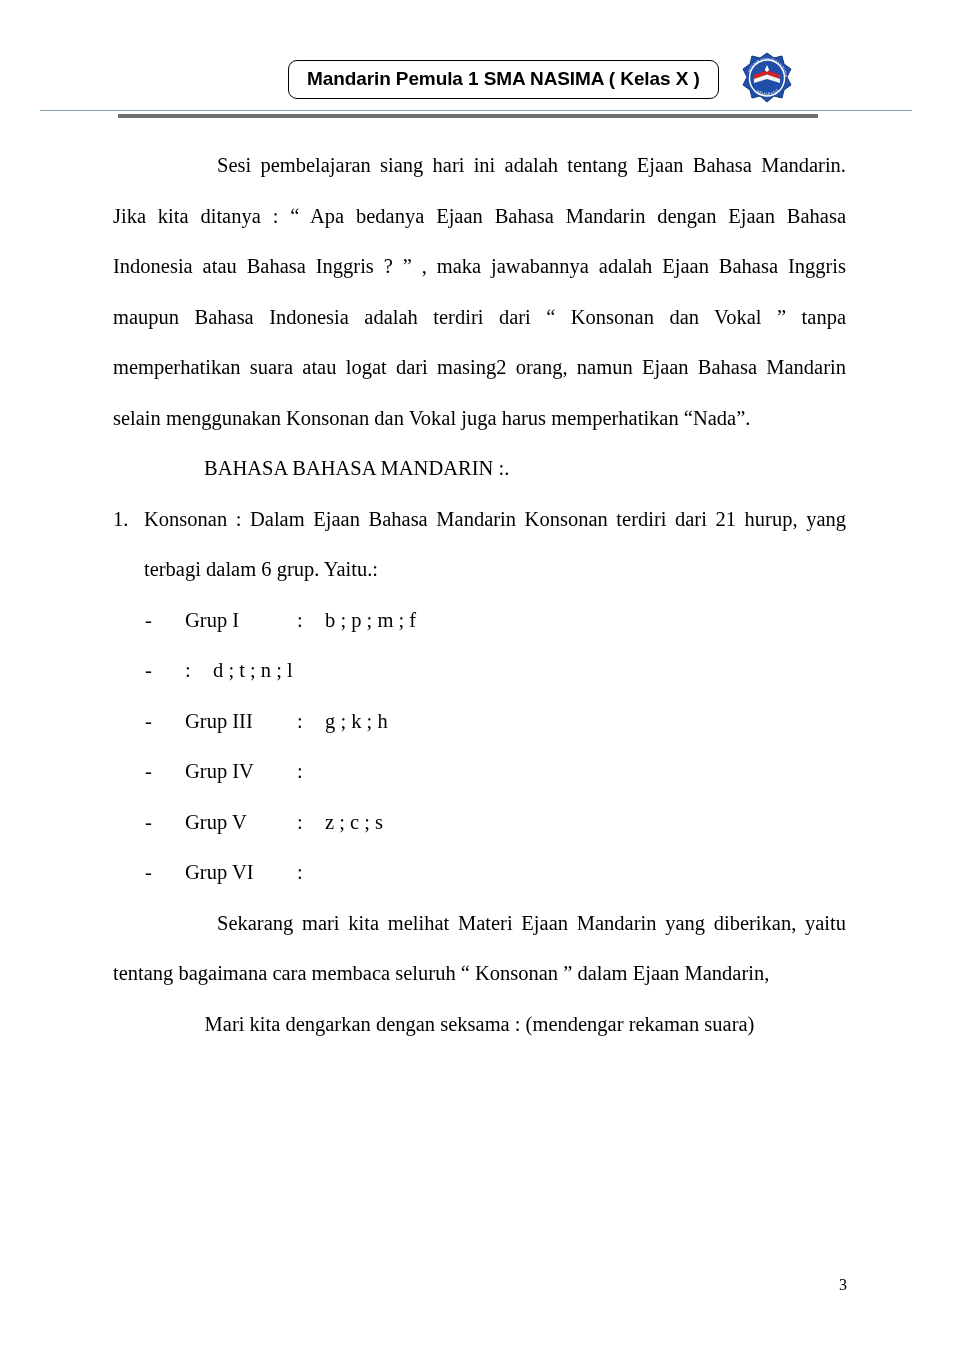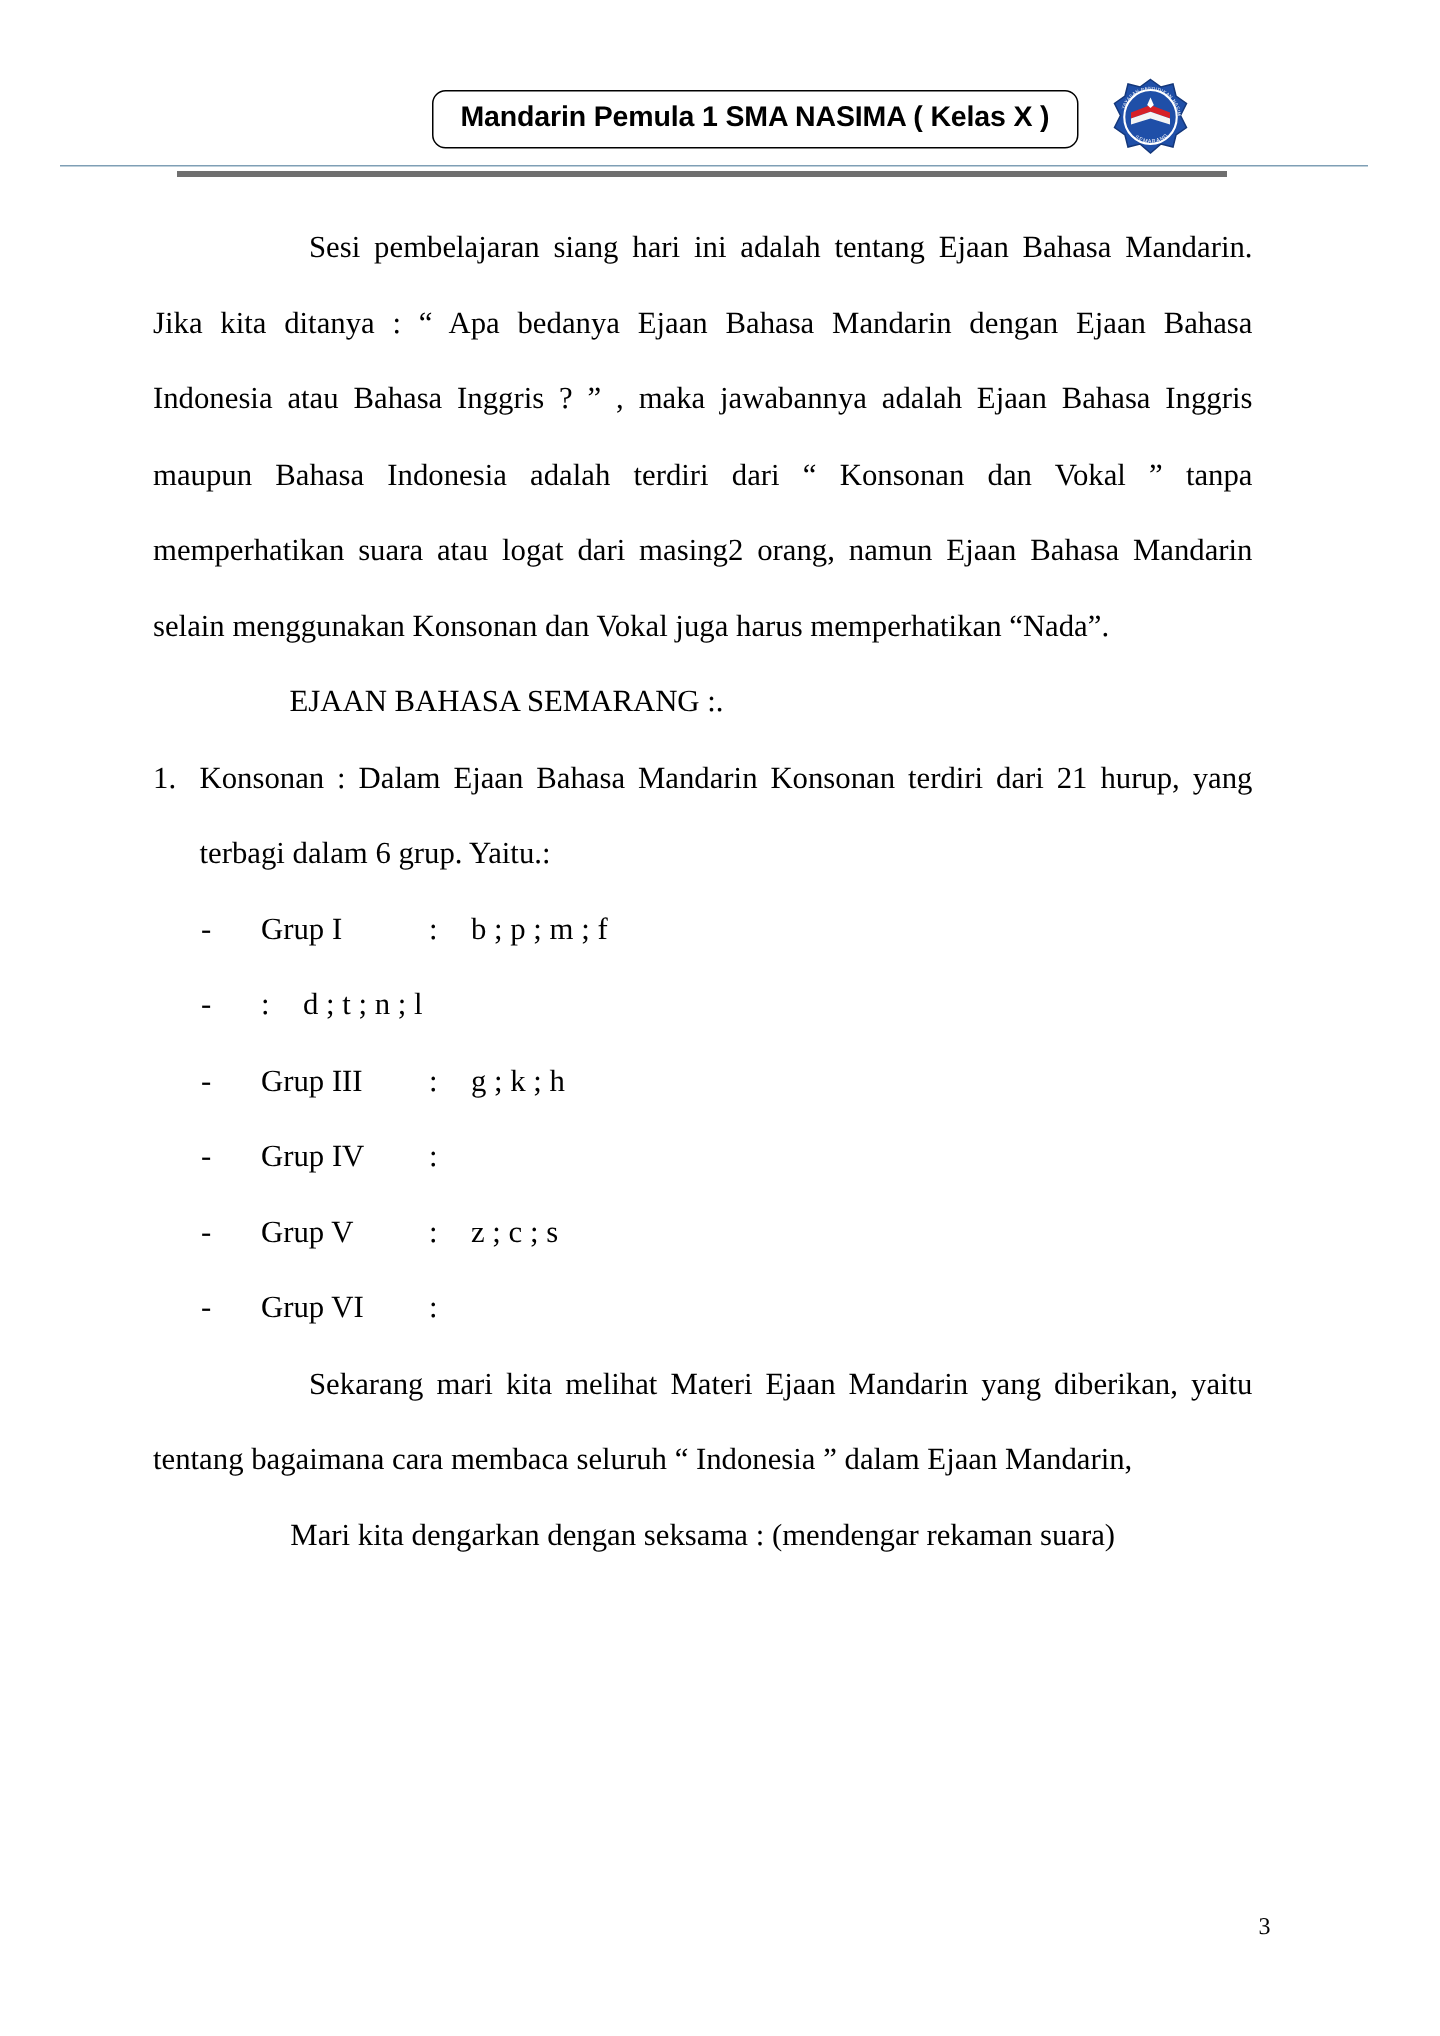--- a/index.html
+++ b/index.html
@@ -78,21 +78,21 @@
     left: 118px;
     top: 114px;
     width: 700px;
     height: 4px;
     background: #6f6f6f;
   }
 
   
   .doc-body {
     position: absolute;
-    left: 102px;
+    left: 113px;
     top: 140px;
     width: 733px;
   }
   p.para {
     margin: 0;
     font-size: 20.5px;
     line-height: 50.5px;
     text-align: justify;
     text-justify: inter-word;
     hyphens: none;
@@ -216,21 +216,21 @@
 
   <div class="rule-teal"></div>
   <div class="rule-gray"></div>
 </div>
 
 <div class="doc-body">
 
   <p class="para indent">Sesi pembelajaran siang hari ini adalah tentang Ejaan Bahasa Mandarin.   Jika kita ditanya : “ Apa bedanya Ejaan Bahasa Mandarin dengan Ejaan Bahasa Indonesia atau Bahasa Inggris ? ” , maka jawabannya adalah Ejaan Bahasa Inggris maupun Bahasa Indonesia adalah terdiri dari “ Konsonan dan Vokal ” tanpa memperhatikan suara atau logat dari masing2 orang, namun Ejaan Bahasa Mandarin selain menggunakan Konsonan dan Vokal juga harus memperhatikan “Nada”.</p>
 
 
-  <p class="section-heading">EJAAN BAHASA SEMARANG :.</p>
+  <p class="section-heading">BAHASA BAHASA MANDARIN :.</p>
 
   <div class="num-item">
     <span class="num-marker">1.</span>
     <span class="num-content">Konsonan : Dalam Ejaan Bahasa Mandarin Konsonan terdiri dari 21 hurup, yang terbagi dalam 6 grup. Yaitu.:</span>
   </div>
 
   <ul class="grup-list">
 
     <li class="grup-row">
       <span class="grup-dash">-</span>
@@ -266,19 +266,19 @@
     </li>
 
     <li class="grup-row">
       <span class="grup-dash">-</span>
       <span class="grup-label">Grup VI</span>
       <span class="grup-colon">:</span>
     </li>
 
   </ul>
 
-  <p class="para indent">Sekarang mari kita melihat Materi Ejaan Mandarin yang diberikan, yaitu tentang bagaimana cara membaca seluruh “ Indonesia ” dalam Ejaan Mandarin,</p>
+  <p class="para indent">Sekarang mari kita melihat Materi Ejaan Mandarin yang diberikan, yaitu tentang bagaimana cara membaca seluruh “ Konsonan ” dalam Ejaan Mandarin,</p>
 
   <p class="tail-center">Mari kita dengarkan dengan seksama : (mendengar rekaman suara)</p>
 
 </div>
 
 <div class="page-number">3</div>
 
 </body></html>

